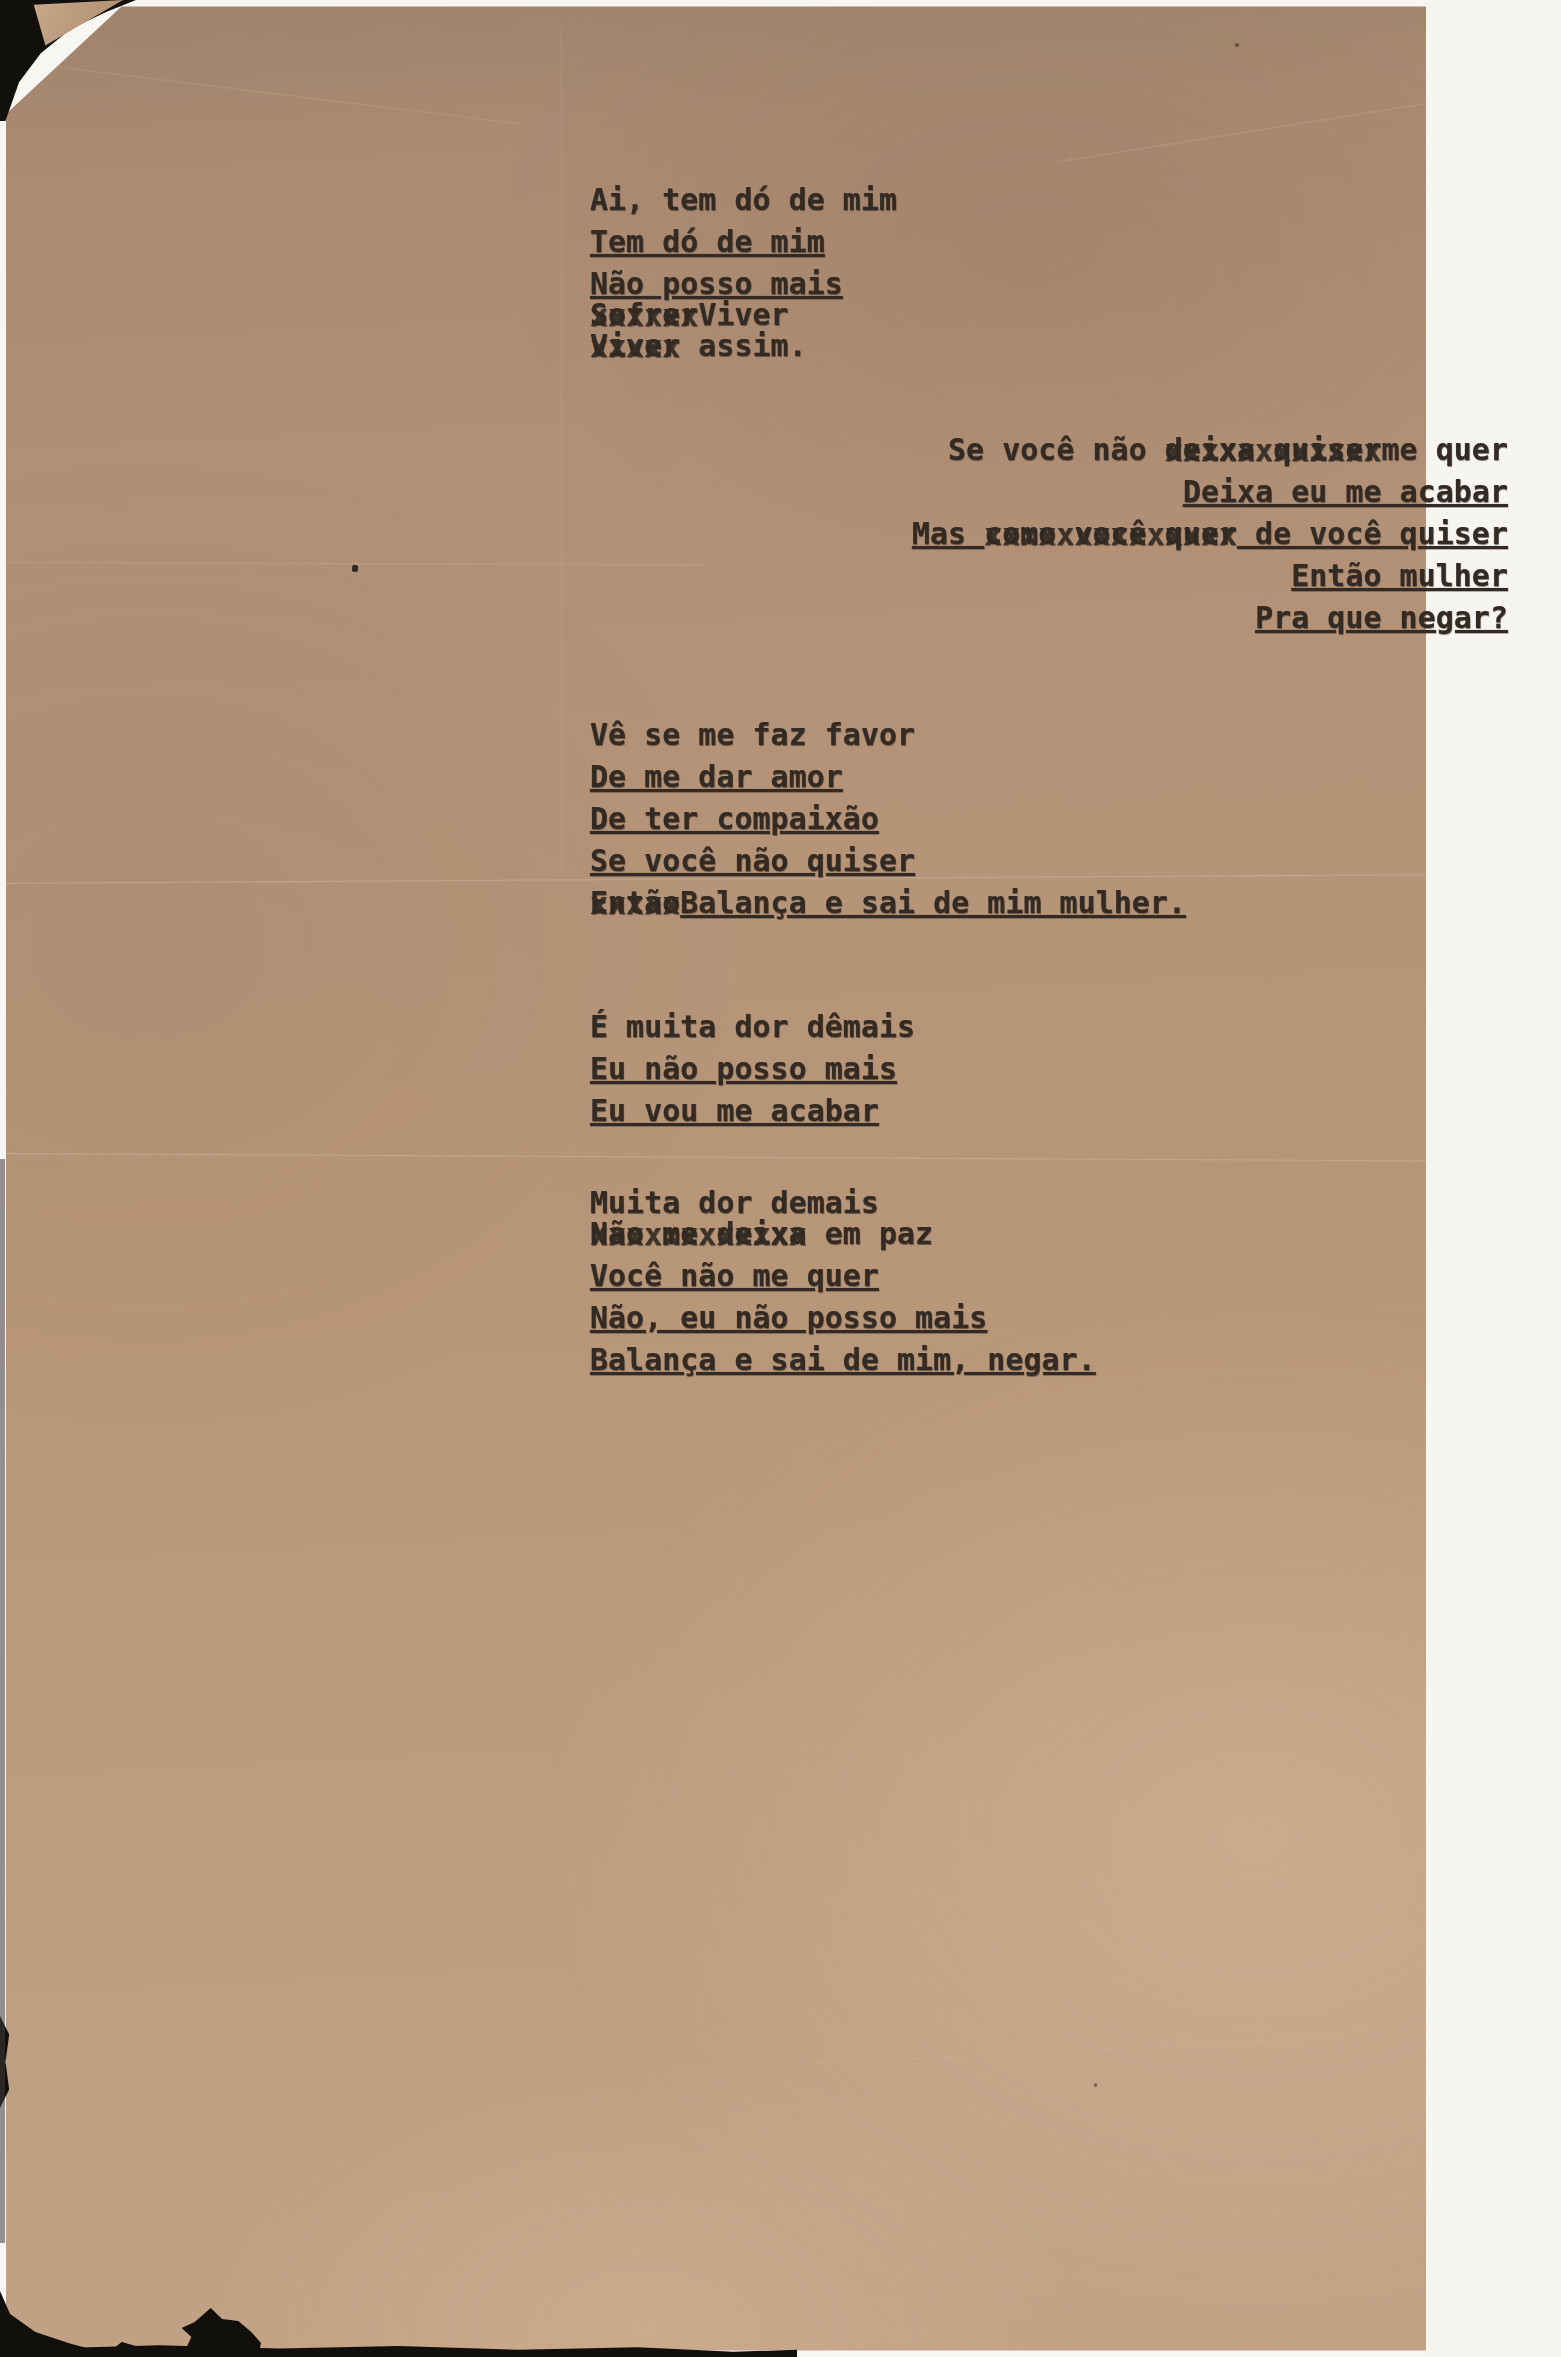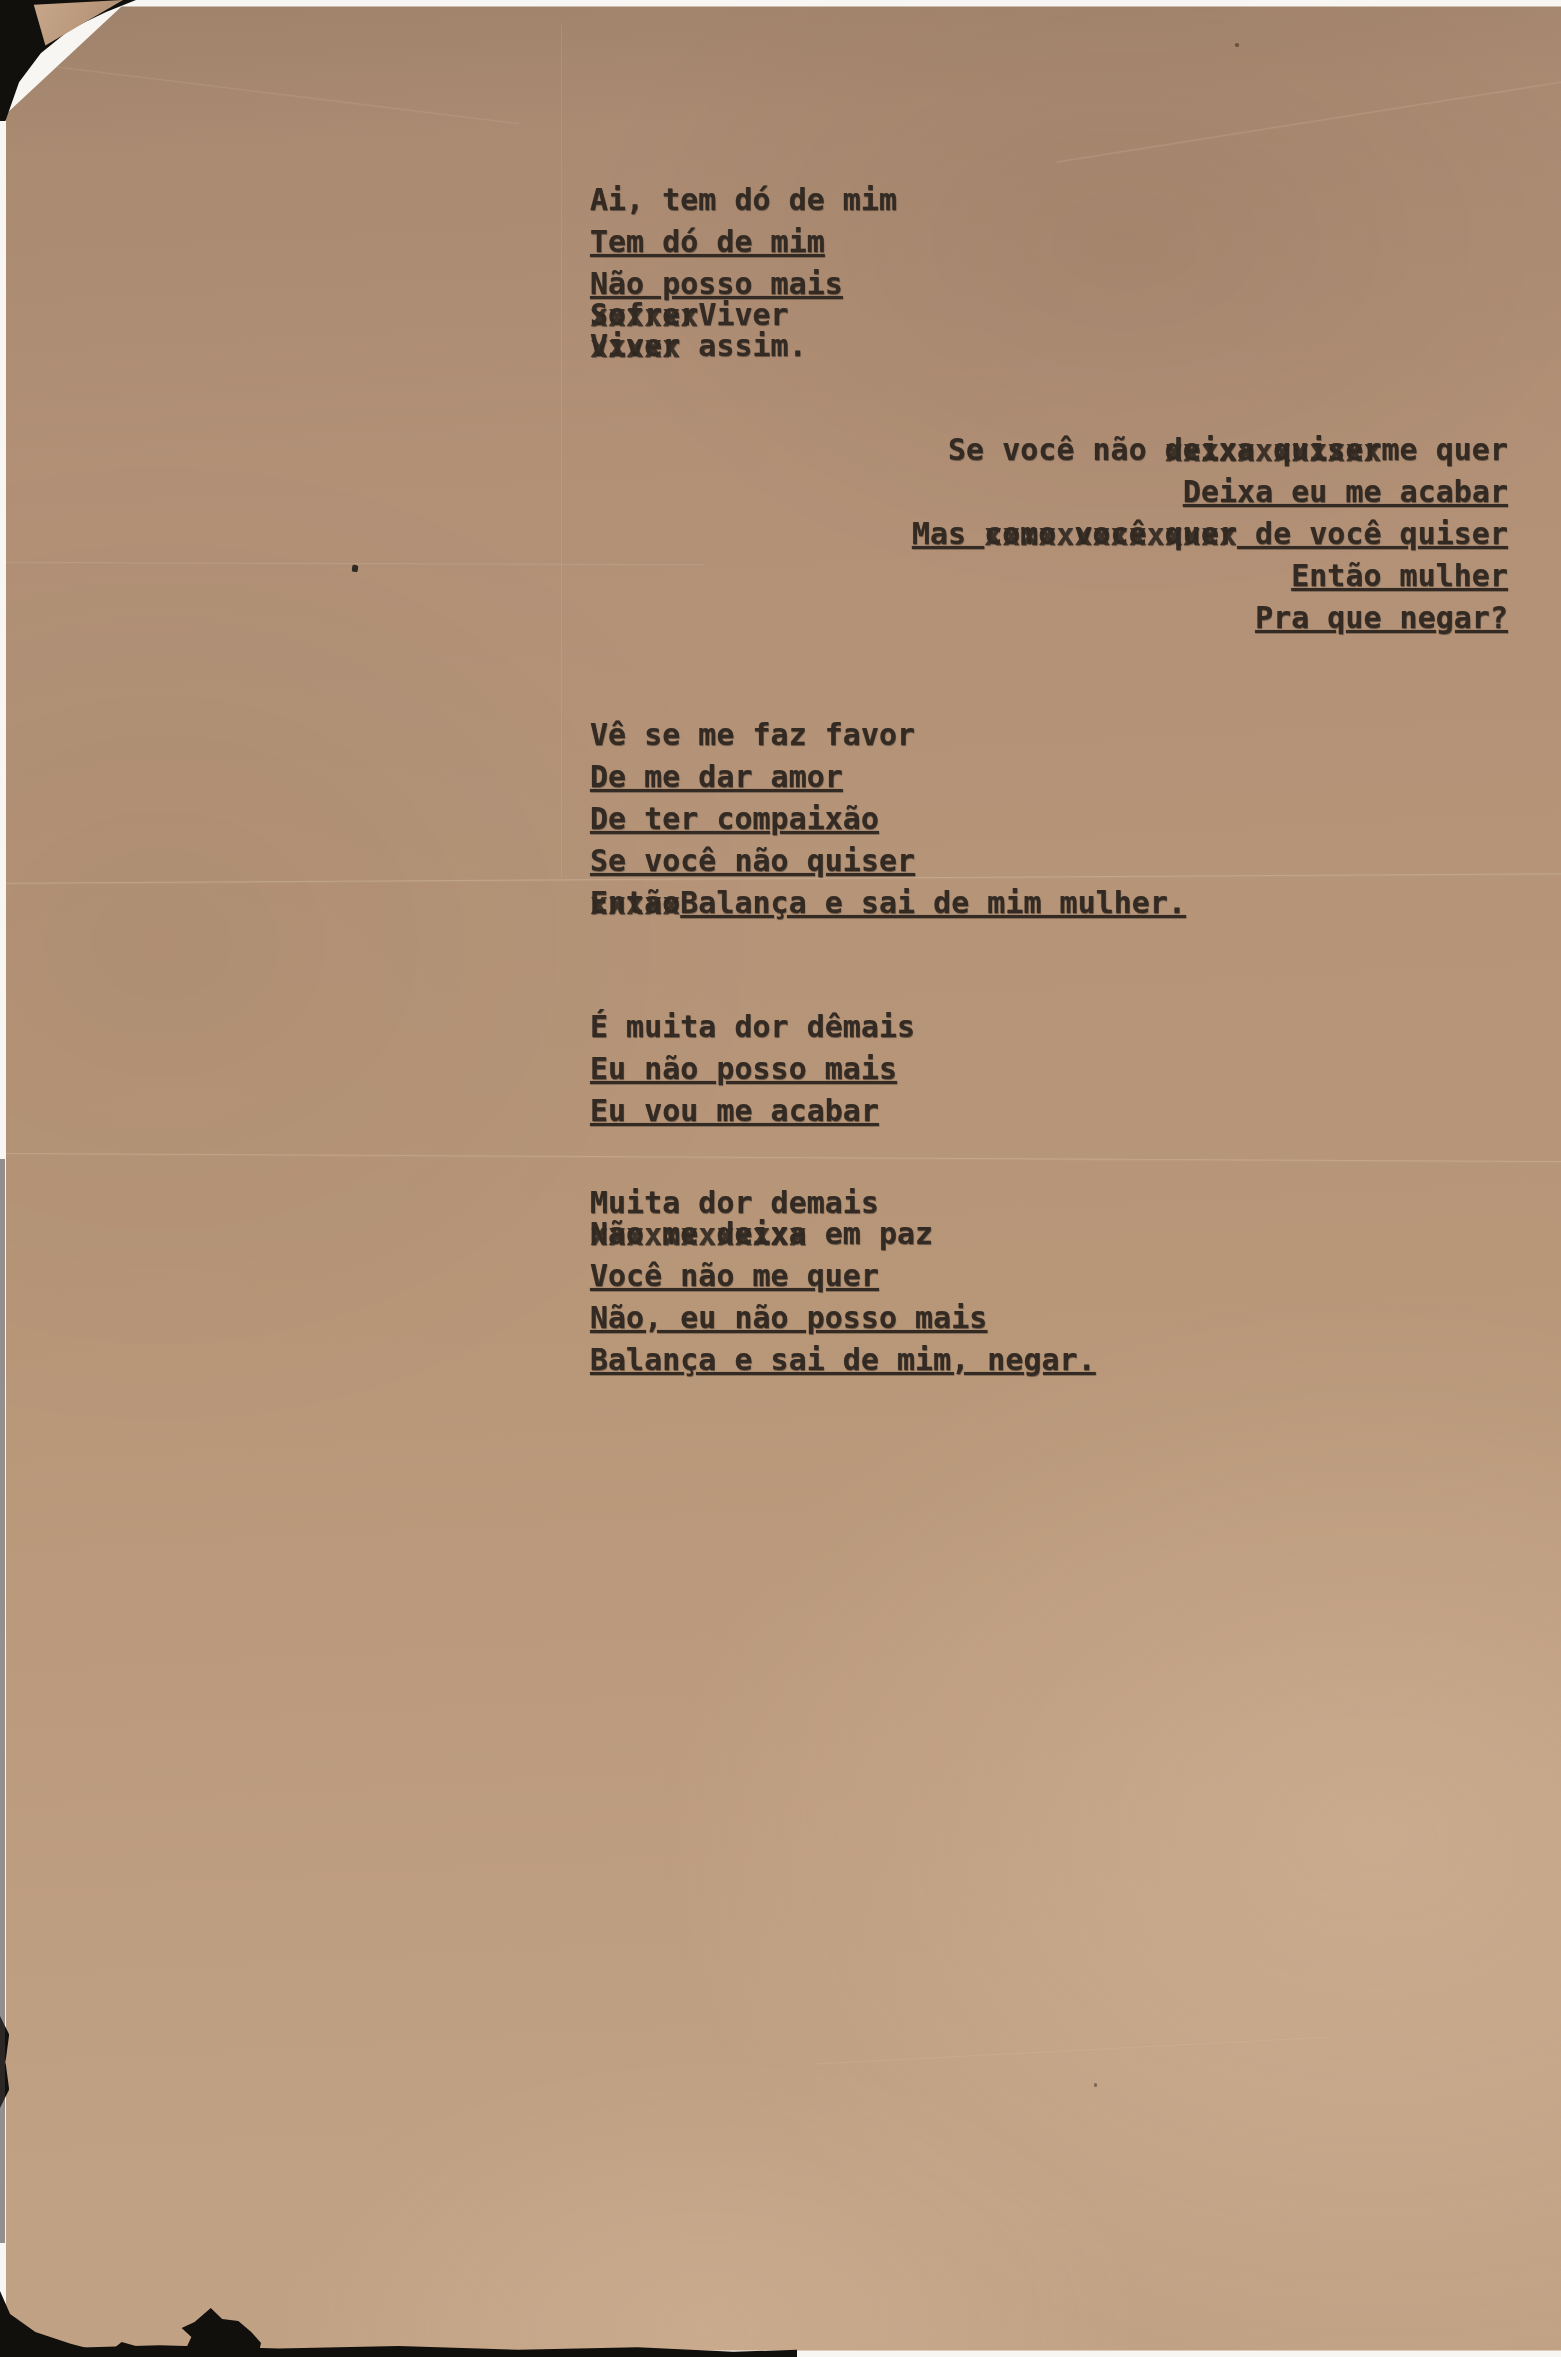--- a/index.html
+++ b/index.html
@@ -3,21 +3,21 @@
 <meta charset="utf-8">
 <style>
   html,body{margin:0;padding:0;}
   body{
     width:1561px;height:2357px;
     background:#f6f5f2;
     overflow:hidden;
     font-family:"DejaVu Sans Mono", monospace;
   }
   .scan{
-    position:relative;width:1561px;height:2357px;background:#f7f6f3;
+    position:relative;width:1398px;height:2357px;background:#f7f6f3;padding-left:28px;
   }
   
   .paper{
     position:absolute;left:5.5px;top:6.4px;right:0;bottom:6.4px;
     background:
       radial-gradient(ellipse 826px 551px at 72% 10%, rgba(60,35,20,0.07), transparent 65%),
       radial-gradient(ellipse 1010px 826px at 10% 40%, rgba(60,35,20,0.05), transparent 60%),
       radial-gradient(ellipse 1102px 826px at 88% 78%, rgba(255,228,198,0.20), transparent 65%),
       radial-gradient(ellipse 735px 459px at 45% 99%, rgba(255,226,196,0.14), transparent 60%),
       linear-gradient(177deg,

